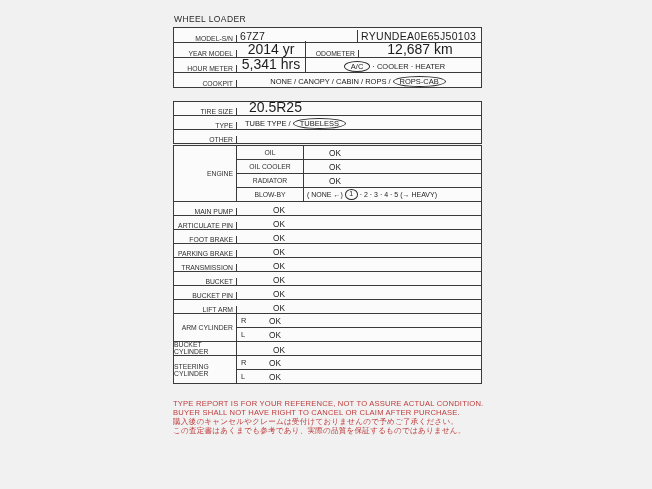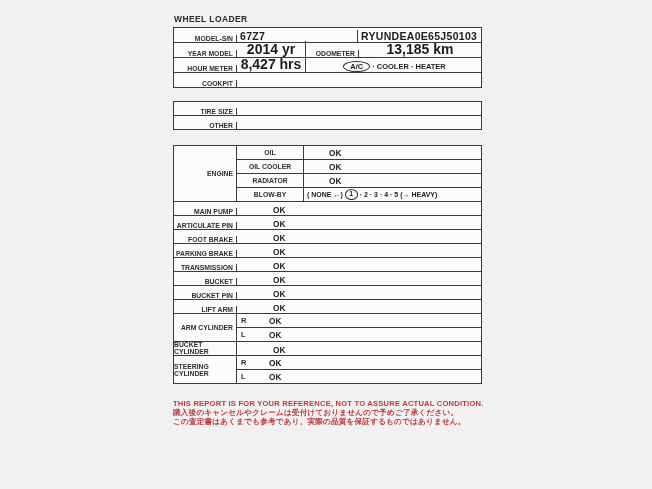--- a/index.html
+++ b/index.html
@@ -4,21 +4,21 @@
 <style>
   html,body{margin:0;padding:0;}
   body{
     width:652px;height:489px;
     background:#f1f1f1;
     font-family:"Liberation Sans","DejaVu Sans",sans-serif;
     color:#1c1c1c;
     position:relative;
     overflow:hidden;
   }
-  .page{position:absolute;left:0;top:0;width:652px;height:489px;font-weight:bold;}
+  .page{position:absolute;left:0;top:0;width:652px;height:489px;}
   .doc-title{
     position:absolute;left:174px;top:14px;
     font-size:8.5px;letter-spacing:0.4px;color:#2a2a2a;
   }
   .tbl{
     position:absolute;left:173px;width:309px;
     background:#fbfbfb;
     border:1px solid #3a3a3a;
     box-sizing:border-box;
     font-size:7.5px;
@@ -105,38 +105,50 @@
   <div class="tbl t1">
     <div class="row h14">
       <div class="cell lbl">MODEL-S/N</div>
       <div class="cell w121 br val-lg">67Z7</div>
       <div class="cell flex1 val-lg">RYUNDEA0E65J50103</div>
     </div>
     <div class="row h14">
       <div class="cell lbl">YEAR MODEL</div>
       <div class="cell w69 br center v">2014 yr</div>
       <div class="cell w53 br">ODOMETER</div>
-      <div class="cell flex1 center v">13,185 km</div>
+      <div class="cell flex1 center v">12,687 km</div>
     </div>
     <div class="row h14">
       <div class="cell lbl">HOUR METER</div>
-      <div class="cell w69 br center v">8,427 hrs</div>
+      <div class="cell w69 br center v">5,341 hrs</div>
       <div class="cell flex1 center">
         <span class="circ">A/C</span>
         <span>· COOLER · HEATER</span>
       </div>
     </div>
     <div class="row h14">
       <div class="cell lbl">COOKPIT</div>
+      <div class="cell flex1 center">
+        <span>NONE / CANOPY / CABIN / ROPS /</span>
+        <span class="circ">ROPS-CAB</span>
+      </div>
     </div>
   </div>
 
   <div class="tbl t2">
     <div class="row h13">
       <div class="cell lbl">TIRE SIZE</div>
+      <div class="cell flex1 v" style="padding-left:12px;">20.5R25</div>
+    </div>
+    <div class="row h13">
+      <div class="cell flex0 lbl">TYPE</div>
+      <div class="cell flex1" style="padding-left:8px;">
+        <span>TUBE TYPE /</span>
+        <span class="circ">TUBELESS</span>
+      </div>
     </div>
     <div class="row h13">
       <div class="cell lbl">OTHER</div>
       <div class="cell flex1"></div>
     </div>
   </div>
 
   <div class="tbl t3">
 
     <div class="grp">
@@ -236,18 +248,19 @@
             <span>OK</span>
           </div>
         </div>
       </div>
     </div>
 
 
   </div>
 
   <div class="disclaimer">
-    <div>THIS REPORT IS FOR YOUR REFERENCE, NOT TO ASSURE ACTUAL CONDITION.</div>
+    <div>TYPE REPORT IS FOR YOUR REFERENCE, NOT TO ASSURE ACTUAL CONDITION.</div>
+    <div>BUYER SHALL NOT HAVE RIGHT TO CANCEL OR CLAIM AFTER PURCHASE.</div>
     <div>購入後のキャンセルやクレームは受付けておりませんので予めご了承ください。</div>
     <div>この査定書はあくまでも参考であり、実際の品質を保証するものではありません。</div>
   </div>
 
 </div>
 
 </body></html>

